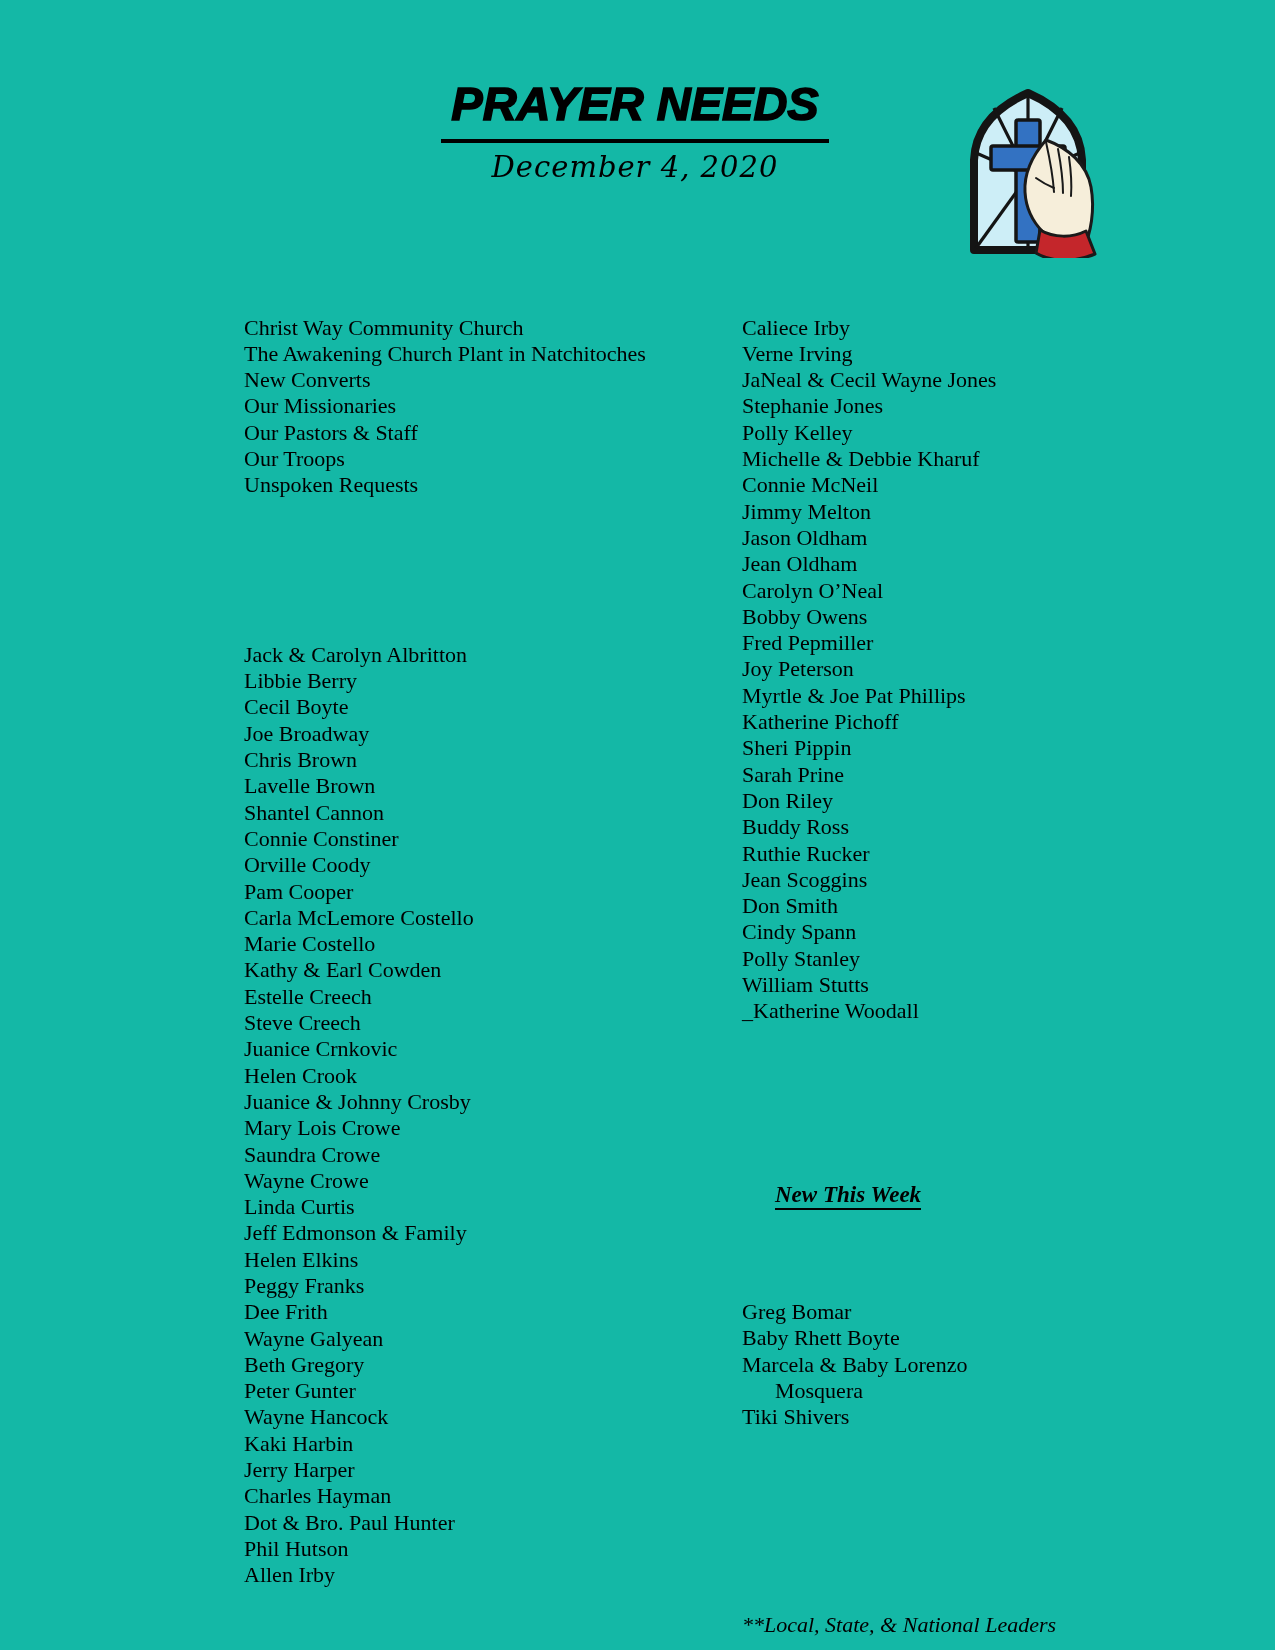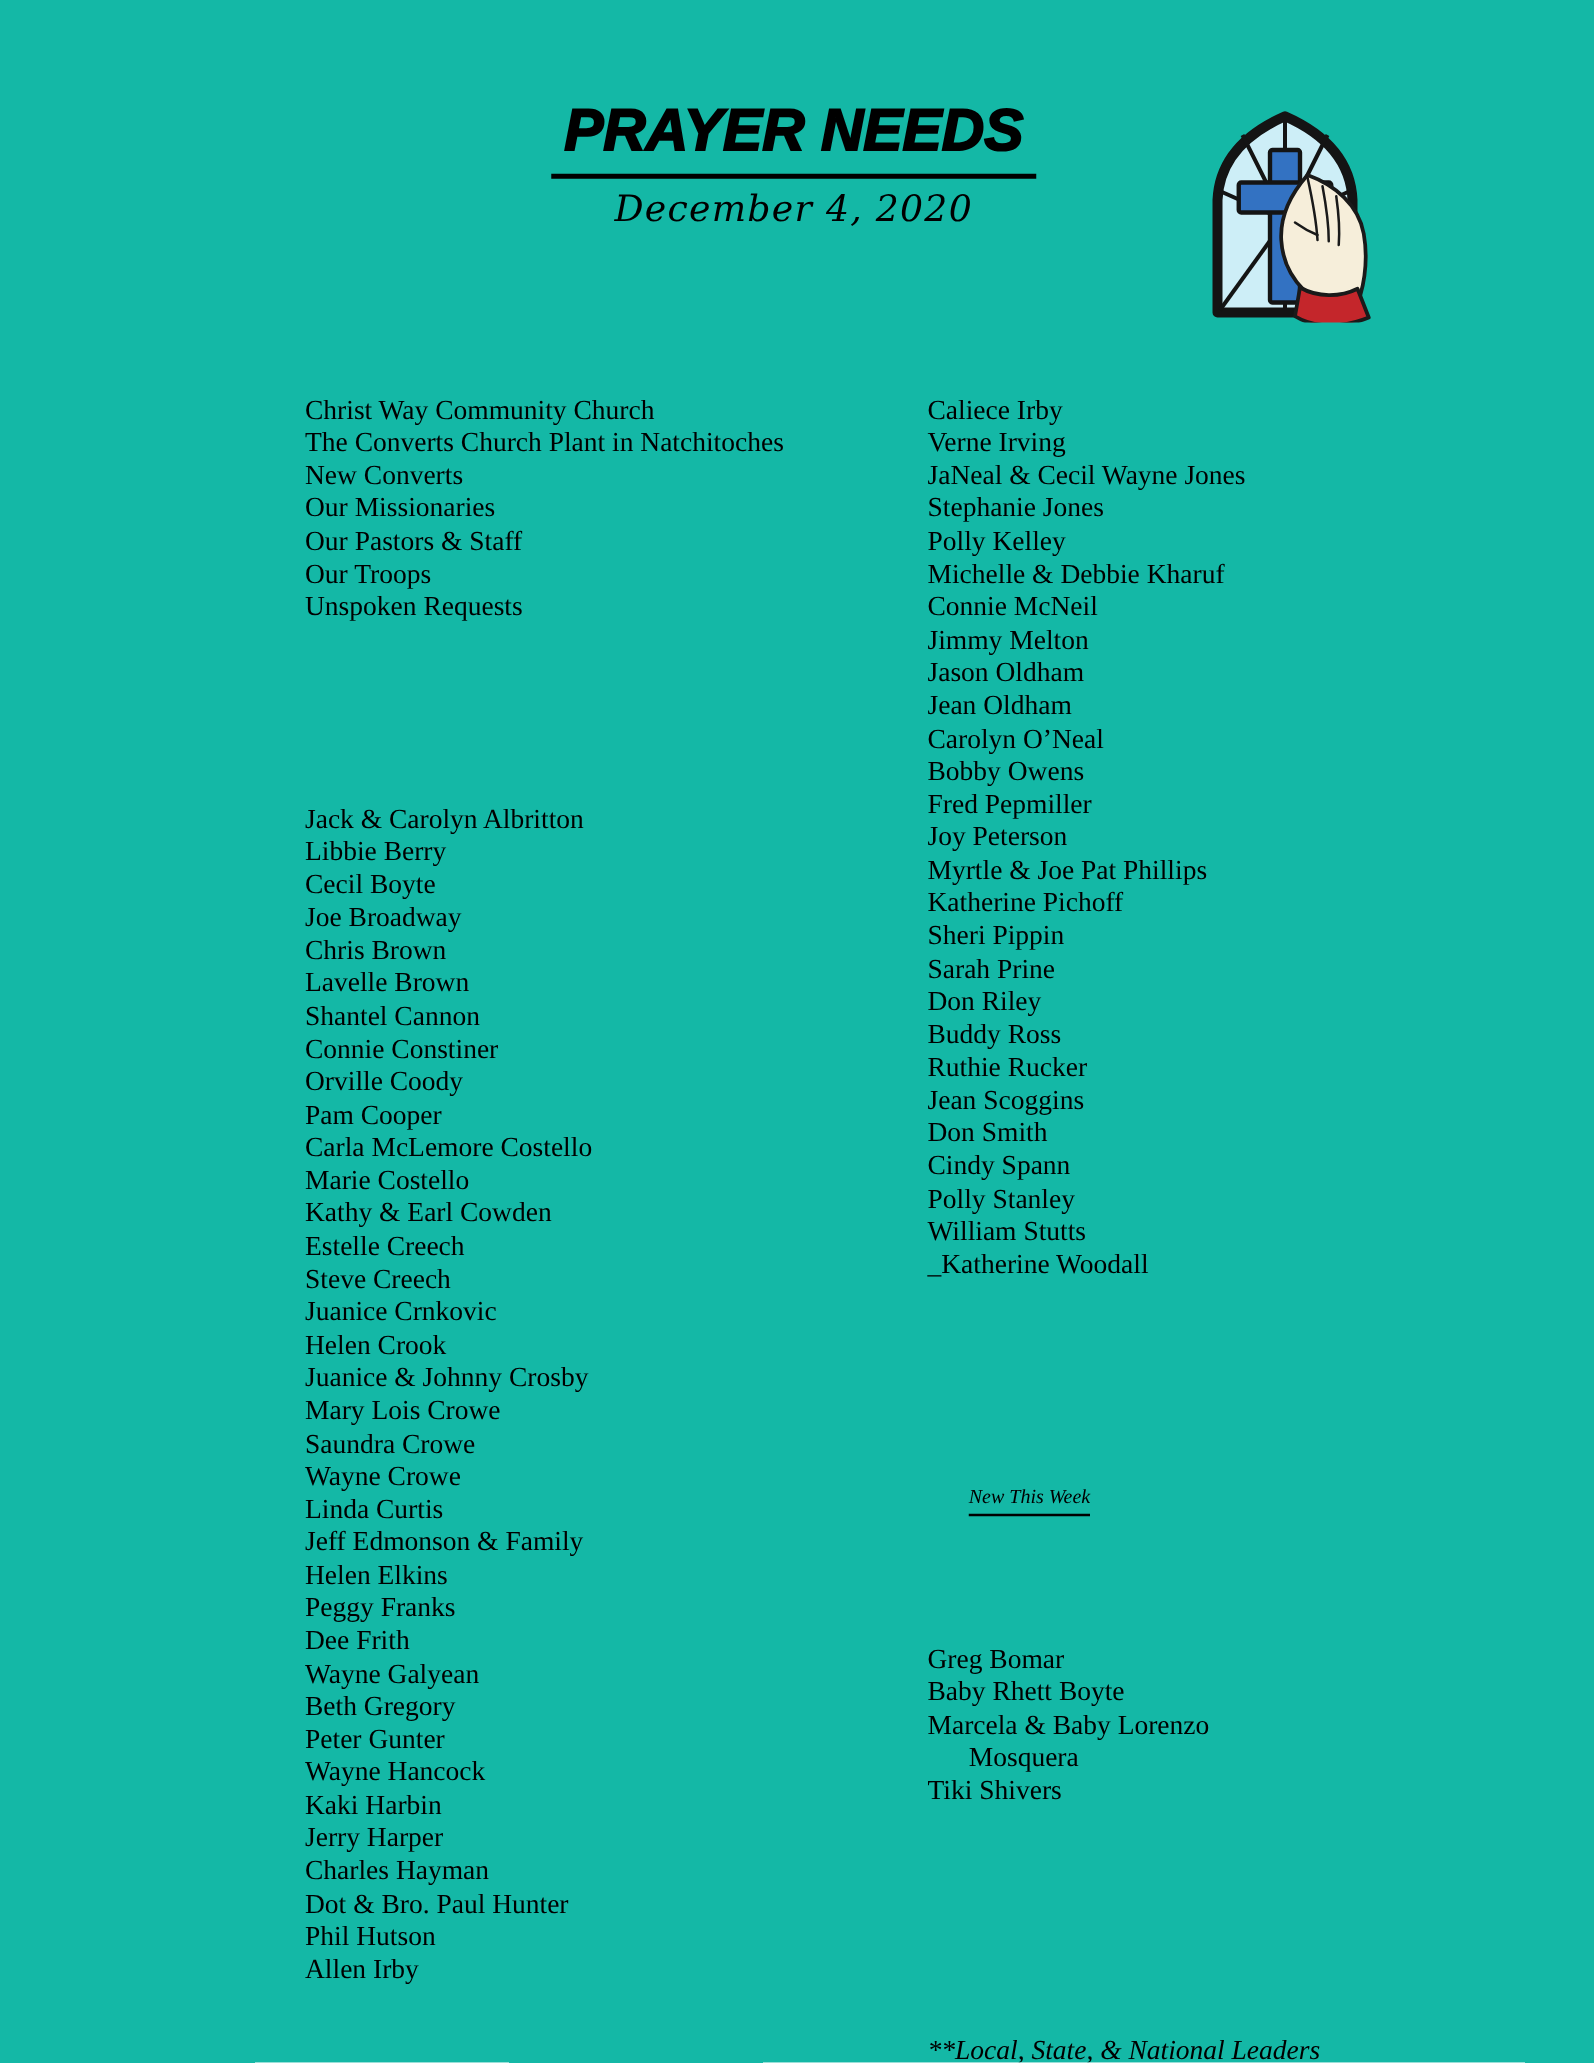--- a/index.html
+++ b/index.html
@@ -45,28 +45,28 @@
   .col .line { height: 26.3px; }
   .left-col  { left: 244px; top: 262px; width: 470px; }
   .right-col { left: 742px; top: 262px; width: 420px; }
 
   .spacer-38 { height: 38px; }
   .spacer-26 { height: 26px; }
   .spacer-24 { height: 24px; }
   .spacer-6  { height: 6px;  }
 
   .ntw-heading {
-    font-weight: normal;
+    font-weight: bold;
     font-style: italic;
     display: inline-block;
-    font-size: 16px;
+    font-size: 23px;
     border-bottom: 2.5px solid #000;
     padding-bottom: 1px;
     line-height: 24px;
-    margin-bottom: 16px;
+    margin-bottom: 4px;
   }
   .footnotes .line { font-style: italic; }
 </style>
 </head>
 <body>
 
 <div class="page">
 
   <div class="header">
     <div>
@@ -102,21 +102,21 @@
         <path d="M106,69 C109,85 111,99 111,113"></path>
         <path d="M117,77 C119,91 120,103 119,116"></path>
         <path d="M84,98 C91,103 97,106 102,108"></path>
       </g>
 
       <path d="M88,150 C102,158 120,158 134,151 L143,174 C121,183 99,182 84,173 Z" fill="#c4262b" stroke="#1a1a1a" stroke-width="3" stroke-linejoin="round"></path>
     </g>
   </svg>
 
   <div class="col left-col">
-    <div><div class="line">Christ Way Community Church</div><div class="line">The Converts Church Plant in Natchitoches</div><div class="line">New Converts</div><div class="line">Our Missionaries</div><div class="line">Our Pastors &amp; Staff</div><div class="line">Our Troops</div><div class="line">Unspoken Requests</div></div>
+    <div><div class="line">Christ Way Community Church</div><div class="line">The Awakening Church Plant in Natchitoches</div><div class="line">New Converts</div><div class="line">Our Missionaries</div><div class="line">Our Pastors &amp; Staff</div><div class="line">Our Troops</div><div class="line">Unspoken Requests</div></div>
     <div class="spacer-38"></div>
     <div><div class="line">Jack &amp; Carolyn Albritton</div><div class="line">Libbie Berry</div><div class="line">Cecil Boyte</div><div class="line">Joe Broadway</div><div class="line">Chris Brown</div><div class="line">Lavelle Brown</div><div class="line">Shantel Cannon</div><div class="line">Connie Constiner</div><div class="line">Orville Coody</div><div class="line">Pam Cooper</div><div class="line">Carla McLemore Costello</div><div class="line">Marie Costello</div><div class="line">Kathy &amp; Earl Cowden</div><div class="line">Estelle Creech</div><div class="line">Steve Creech</div><div class="line">Juanice Crnkovic</div><div class="line">Helen Crook</div><div class="line">Juanice &amp; Johnny Crosby</div><div class="line">Mary Lois Crowe</div><div class="line">Saundra Crowe</div><div class="line">Wayne Crowe</div><div class="line">Linda Curtis</div><div class="line">Jeff Edmonson &amp; Family</div><div class="line">Helen Elkins</div><div class="line">Peggy Franks</div><div class="line">Dee Frith</div><div class="line">Wayne Galyean</div><div class="line">Beth Gregory</div><div class="line">Peter Gunter</div><div class="line">Wayne Hancock</div><div class="line">Kaki Harbin</div><div class="line">Jerry Harper</div><div class="line">Charles Hayman</div><div class="line">Dot &amp; Bro. Paul Hunter</div><div class="line">Phil Hutson</div><div class="line">Allen Irby</div></div>
   </div>
 
   <div class="col right-col">
     <div><div class="line">Caliece Irby</div><div class="line">Verne Irving</div><div class="line">JaNeal &amp; Cecil Wayne Jones</div><div class="line">Stephanie Jones</div><div class="line">Polly Kelley</div><div class="line">Michelle &amp; Debbie Kharuf</div><div class="line">Connie McNeil</div><div class="line">Jimmy Melton</div><div class="line">Jason Oldham</div><div class="line">Jean Oldham</div><div class="line">Carolyn O’Neal</div><div class="line">Bobby Owens</div><div class="line">Fred Pepmiller</div><div class="line">Joy Peterson</div><div class="line">Myrtle &amp; Joe Pat Phillips</div><div class="line">Katherine Pichoff</div><div class="line">Sheri Pippin</div><div class="line">Sarah Prine</div><div class="line">Don Riley</div><div class="line">Buddy Ross</div><div class="line">Ruthie Rucker</div><div class="line">Jean Scoggins</div><div class="line">Don Smith</div><div class="line">Cindy Spann</div><div class="line">Polly Stanley</div><div class="line">William Stutts</div><div class="line">_Katherine Woodall</div></div>
     <div class="spacer-26"></div>
     <div>
       <span class="ntw-heading">New This Week</span>
       <div class="spacer-6"></div>

